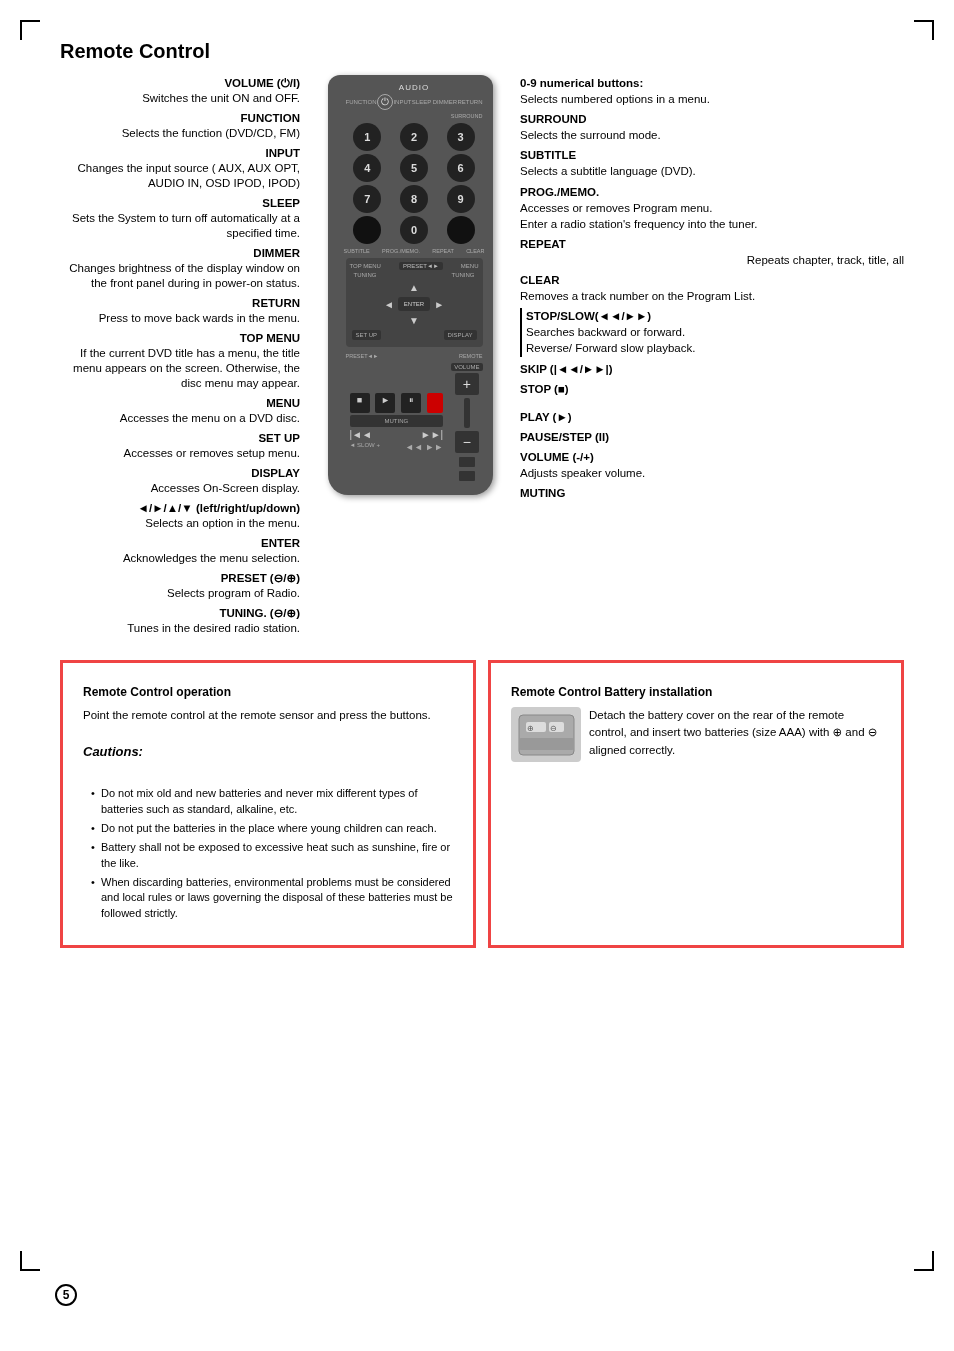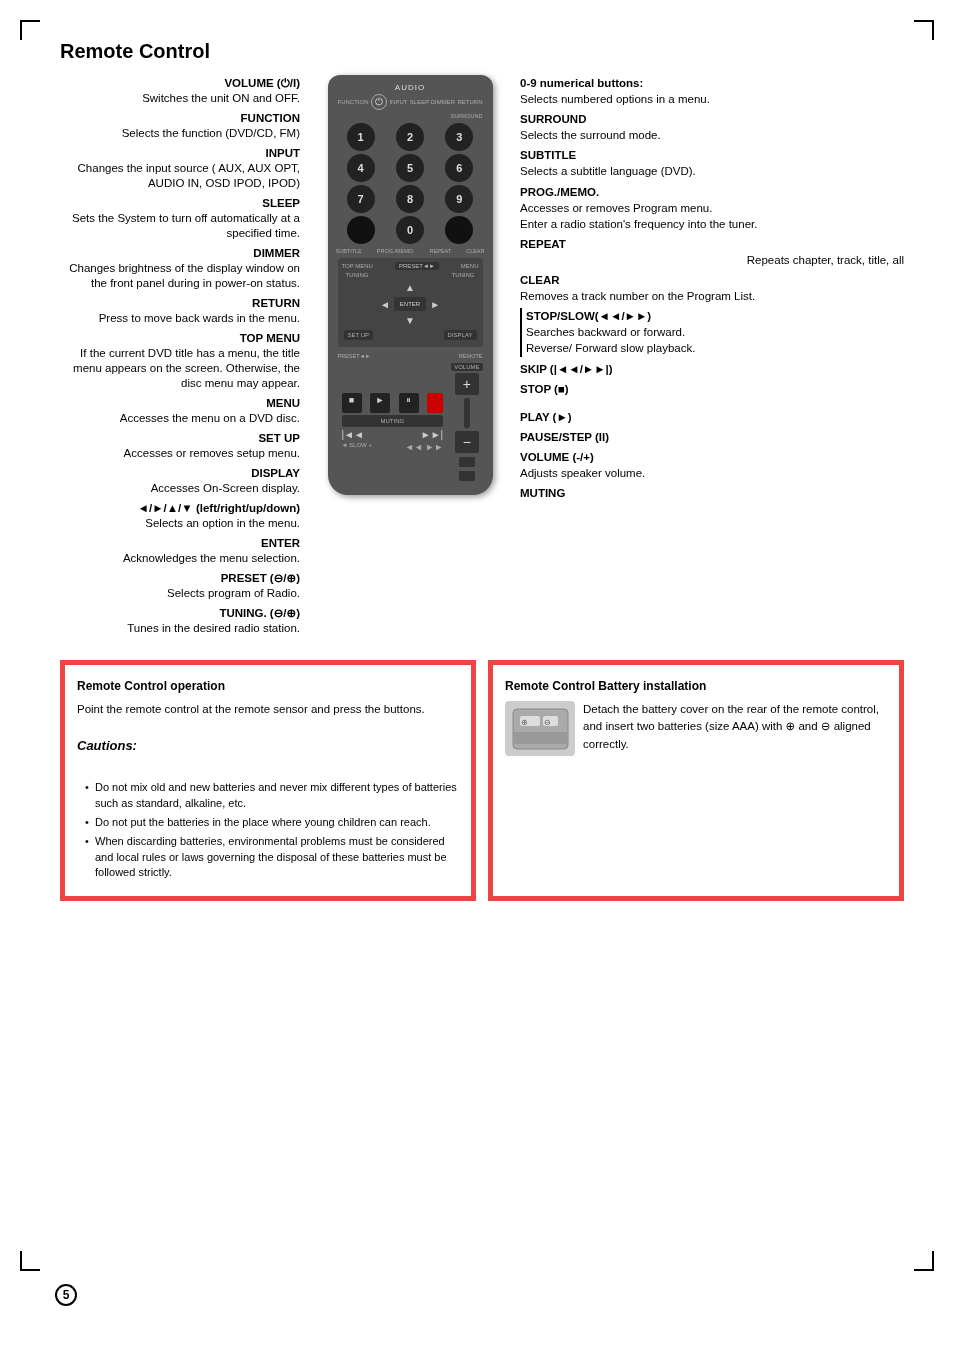--- a/index.html
+++ b/index.html
@@ -85,21 +85,21 @@
     .right-column .item-desc {
       text-align: left;
       display: block;
     }
 
     
     .remote {
       width: 165px;
       background: #555;
       border-radius: 12px 12px 20px 20px;
-      padding: 8px 6px 12px 6px;
+      padding: 8px 6px 12px 14px;
       box-shadow: 2px 2px 6px rgba(0,0,0,0.4);
       position: relative;
     }
 
     .remote-top-label {
       color: #ddd;
       font-size: 8px;
       text-align: center;
       margin-bottom: 2px;
       letter-spacing: 1px;
@@ -313,22 +313,22 @@
     }
 
     
     .bottom-section {
       display: flex;
       gap: 12px;
       margin-top: 20px;
     }
 
     .info-box {
-      border: 5px solid #ef4444;
-      padding: 12px;
+      border: 3px solid #ef4444;
+      padding: 20px;
       flex: 1;
       font-size: 11.5px;
       line-height: 1.5;
     }
 
     .info-box-title {
       font-weight: bold;
       margin-bottom: 6px;
       font-size: 12px;
     }
@@ -668,20 +668,21 @@
   <div class="bottom-section">
 
     <div class="info-box">
       <div class="info-box-title">Remote Control operation</div>
       <p>Point the remote control at the remote sensor and press the buttons.</p>
       <br>
       <div class="cautions-title">Cautions:</div>
       <ul class="bullet-list">
         <li>Do not mix old and new batteries and never mix different types of batteries such as standard, alkaline, etc.</li>
         <li>Do not put the batteries in the place where young children can reach.</li>
+        <li>Battery shall not be exposed to excessive heat such as sunshine, fire or the like.</li>
         <li>When discarding batteries, environmental problems must be considered and local rules or laws governing the disposal of these batteries must be followed strictly.</li>
       </ul>
     </div>
 
     <div class="info-box">
       <div class="info-box-title">Remote Control Battery installation</div>
       <div class="battery-section">
         <div class="battery-img">
           <svg width="65" height="50" viewBox="0 0 65 50">
             <rect x="5" y="5" width="55" height="40" rx="4" fill="#aaa" stroke="#888" stroke-width="1"></rect>

